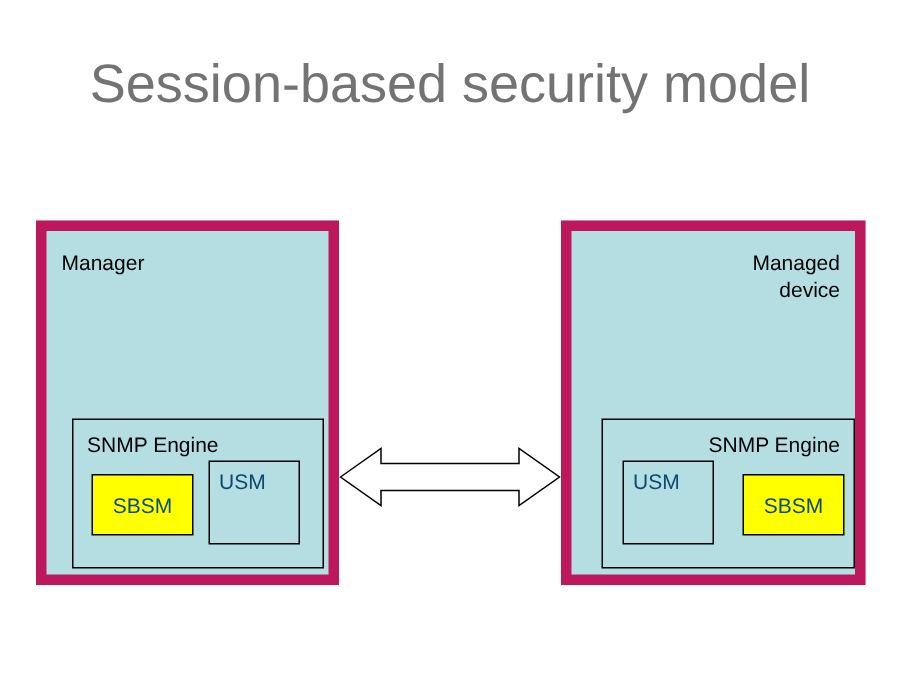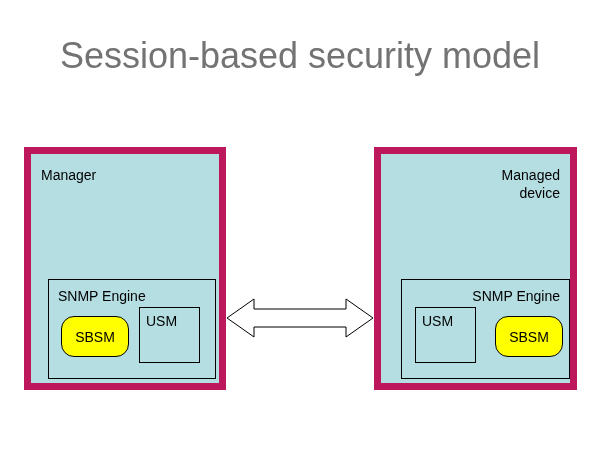--- a/index.html
+++ b/index.html
@@ -100,23 +100,23 @@
   
   .module {
     position: absolute;
     border: 1px solid #000000;
     box-sizing: border-box;
     display: flex;
     align-items: center;
     justify-content: center;
     font-size: 14px;
     line-height: 18px;
-    color: #000000;
+    color: #0c4a6e;
   }
-  .module.sbsm { background: #ffff00; border-radius: 13px; }
+  .module.sbsm { background: #ffff00; }
   .module.usm  { background: transparent; justify-content: flex-start; align-items: flex-start; }
   .module.usm .module-label { padding: 4px 0 0 6px; }
 
   
   #module-sbsm-left { left: 12px;  top: 36px; width: 68px; height: 41px; }
   #module-usm-left  { left: 90px;  top: 27px; width: 61px; height: 56px; }
 
   
   #module-usm-right  { left: 13px; top: 27px; width: 61px; height: 56px; }
   #module-sbsm-right { left: 93px; top: 36px; width: 68px; height: 41px; }

